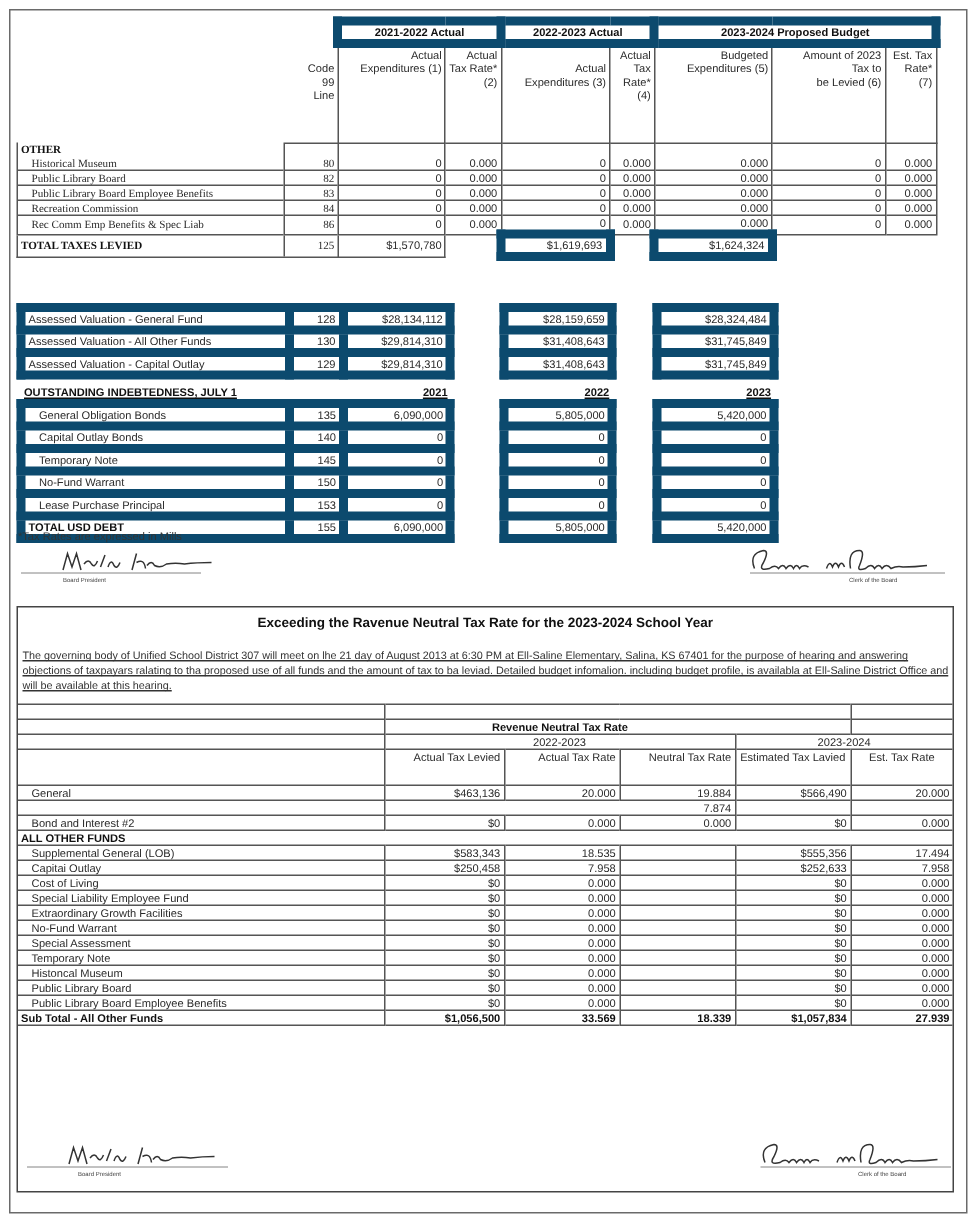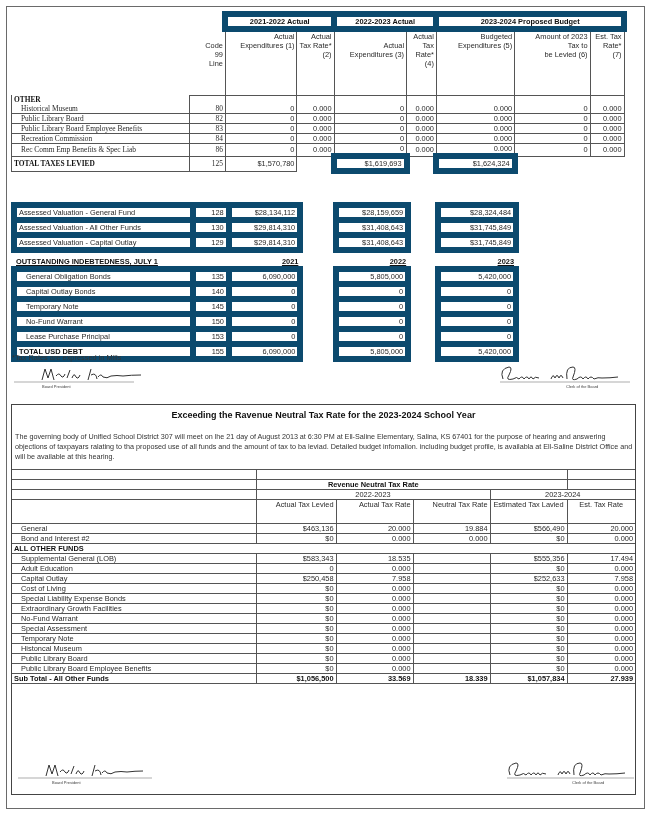--- a/index.html
+++ b/index.html
@@ -21,21 +21,21 @@
   .bb { border-bottom:1px solid #555; }
   .vtop { vertical-align:top; }
   .sig { position:absolute; }
   .sig svg { display:block; }
   .sigcap { position:absolute; font-size:4px; color:#444; }
   .note { position:absolute; font-size:7.4px; color:#333; }
   .section2 { position:absolute; left:11px; top:404px; width:625px; height:391px;
               border:1px solid #444; box-sizing:border-box; }
   .s2title { position:absolute; left:0; top:5px; width:100%; text-align:center;
              font-size:9px; font-weight:bold; color:#111; }
-  .s2para { position:absolute; left:3px; top:27px; width:618px; font-size:7.2px; line-height:10px; color:#333; }
+  .s2para { position:absolute; left:3px; top:27px; width:618px; font-size:7.2px; line-height:10px; color:#333;text-decoration:underline; }
 </style>
 </head>
 <body>
 
 <div class="page"></div>
 
 <table style="left:11px; top:11px; width:616px;">
   <colgroup>
     <col style="width:180px">
       <col style="width:36px">
@@ -363,64 +363,64 @@
     </tr>
     <tr class="bb">
       <td class="ind br">General</td>
       <td class="r br">$463,136</td>
           <td class="r br">20.000</td>
           <td class="r br">19.884</td>
           <td class="r br">$566,490</td>
           <td class="r">20.000</td>
     </tr>
     <tr class="bb">
+      <td class="br"></td>
+          <td></td>
+          <td></td>
+          <td class="r br">7.874</td>
+          <td class="br"></td>
+          <td></td>
+    </tr>
+    <tr class="bb">
       <td class="ind br">Bond and Interest #2</td>
       <td class="r br">$0</td>
           <td class="r br">0.000</td>
           <td class="r br">0.000</td>
           <td class="r br">$0</td>
           <td class="r">0.000</td>
     </tr>
     <tr class="bb">
       <td class="b" colspan="6">ALL OTHER FUNDS</td>
     </tr>
     <tr class="bb">
           <td class="ind br">Supplemental General (LOB)</td>
           <td class="r br">$583,343</td>
           <td class="r br">18.535</td>
           <td class="r br"></td>
           <td class="r br">$555,356</td>
           <td class="r">17.494</td>
         </tr>
     <tr class="bb">
-          <td class="ind br">Adult Education</td>
-          <td class="r br">0</td>
-          <td class="r br">0.000</td>
-          <td class="r br"></td>
-          <td class="r br">$0</td>
-          <td class="r">0.000</td>
-        </tr>
-    <tr class="bb">
           <td class="ind br">Capitai Outlay</td>
           <td class="r br">$250,458</td>
           <td class="r br">7.958</td>
           <td class="r br"></td>
           <td class="r br">$252,633</td>
           <td class="r">7.958</td>
         </tr>
     <tr class="bb">
           <td class="ind br">Cost of Living</td>
           <td class="r br">$0</td>
           <td class="r br">0.000</td>
           <td class="r br"></td>
           <td class="r br">$0</td>
           <td class="r">0.000</td>
         </tr>
     <tr class="bb">
-          <td class="ind br">Special Liability Expense Bonds</td>
+          <td class="ind br">Special Liability Employee Fund</td>
           <td class="r br">$0</td>
           <td class="r br">0.000</td>
           <td class="r br"></td>
           <td class="r br">$0</td>
           <td class="r">0.000</td>
         </tr>
     <tr class="bb">
           <td class="ind br">Extraordinary Growth Facilities</td>
           <td class="r br">$0</td>
           <td class="r br">0.000</td>

